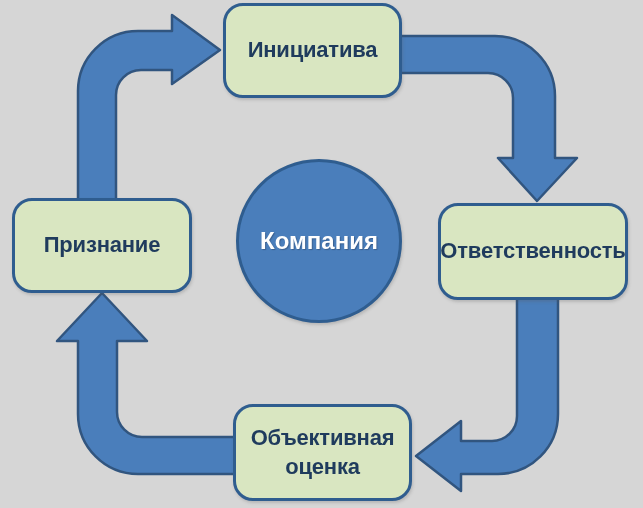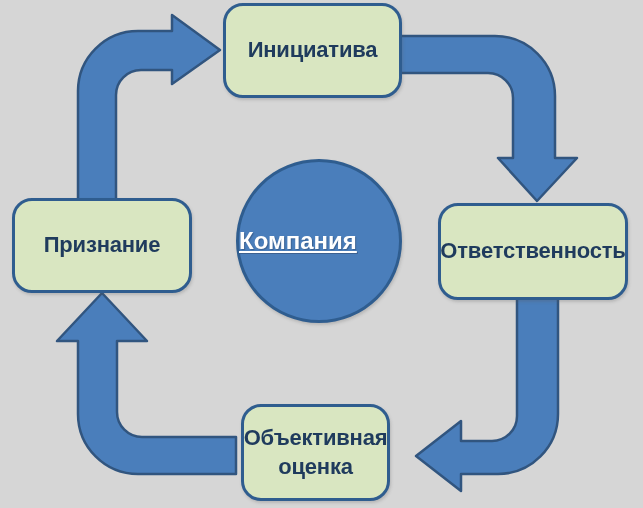--- a/index.html
+++ b/index.html
@@ -40,41 +40,40 @@
     color: #1f3b5d;
     font-weight: bold;
     font-size: 22px;
     line-height: 1.28;
     letter-spacing: -0.2px;
     box-shadow: 1px 2px 3px rgba(90,90,90,0.25);
     padding: 19px 4px;
   }
   #node-top    { left: 223px; top: 3px;   width: 179px; height: 95px; }
   #node-right  { left: 438px; top: 203px; width: 190px; height: 97px; align-items: center; }
-  #node-bottom { left: 233px; top: 404px; width: 149px; height: 97px; margin-left: 8px; }
+  #node-bottom { left: 233px; top: 404px; width: 179px; height: 97px; }
   #node-left   { left: 12px;  top: 198px; width: 180px; height: 95px; }
   #center-circle {
     position: absolute;
     box-sizing: border-box;
     left: 236px;
     top: 159px;
     width: 166px;
     height: 164px;
     background: #4a7ebb;
     border: 3px solid #2f5d8f;
     border-radius: 50%;
     display: flex;
     align-items: center;
-    justify-content: flex-start;
+    justify-content: center;
     color: #ffffff;
     font-weight: bold;
     font-size: 24px;
     text-shadow: 1px 1px 1px rgba(40,60,90,0.45);
     box-shadow: 1px 2px 3px rgba(90,90,90,0.25);
-    text-decoration: underline;
   }
 </style>
 </head>
 <body>
 
 <div id="canvas">
 
   <svg id="arrow-layer" viewBox="0 0 643 508" xmlns="http://www.w3.org/2000/svg">
 
     <path class="cycle-arrow" d="M 78 205 L 78 91 A 60 60 0 0 1 138 31 L 172 31 L 172 15

